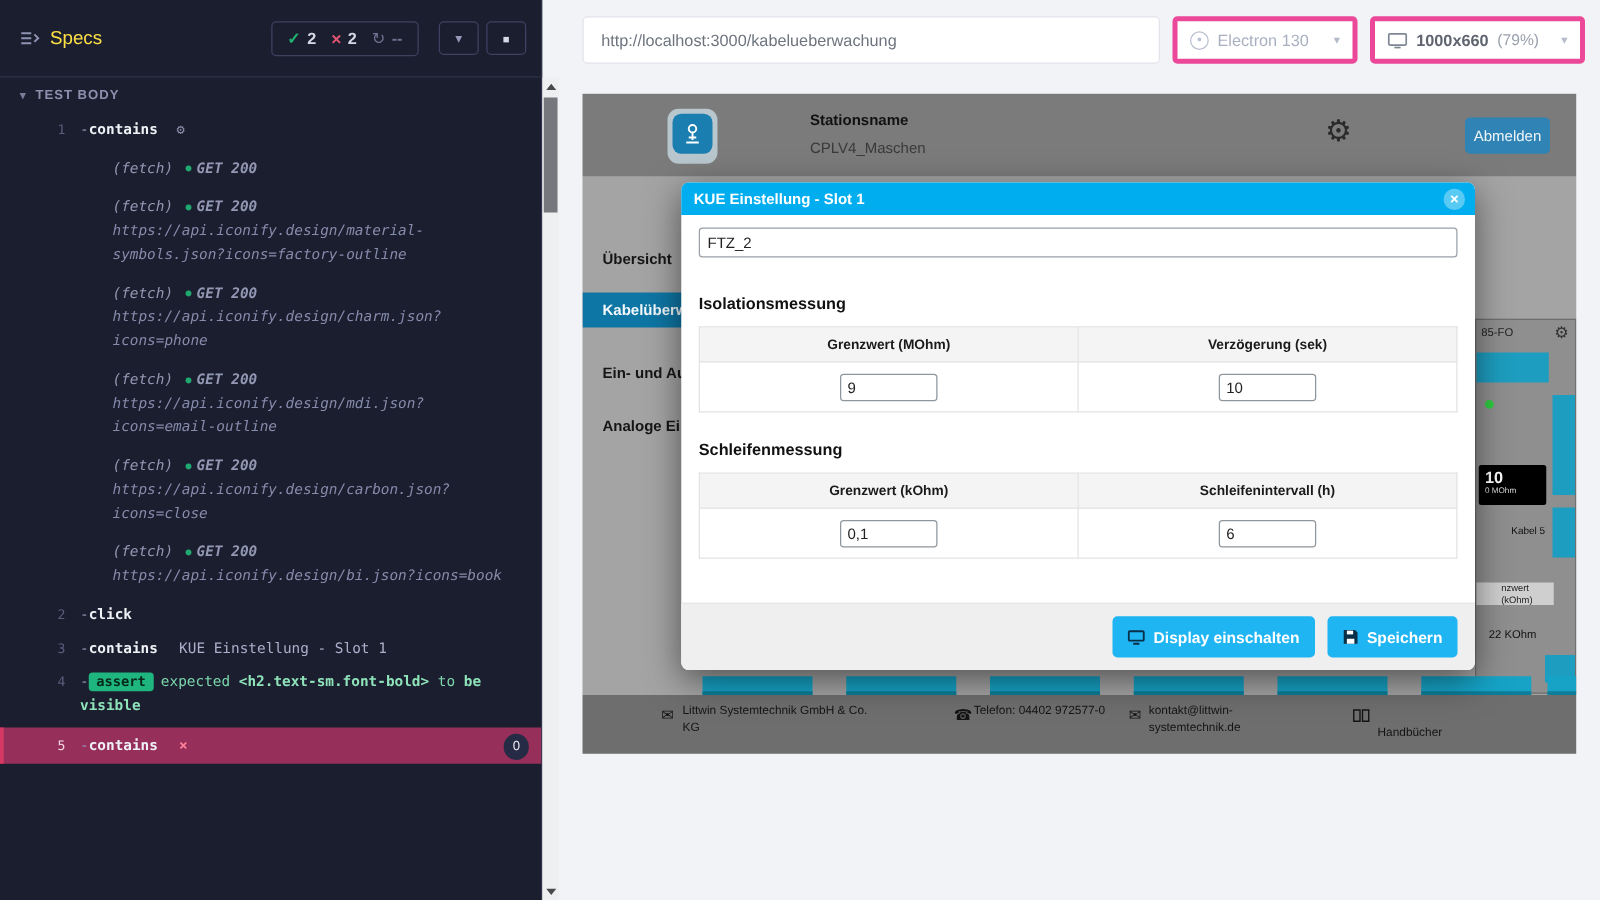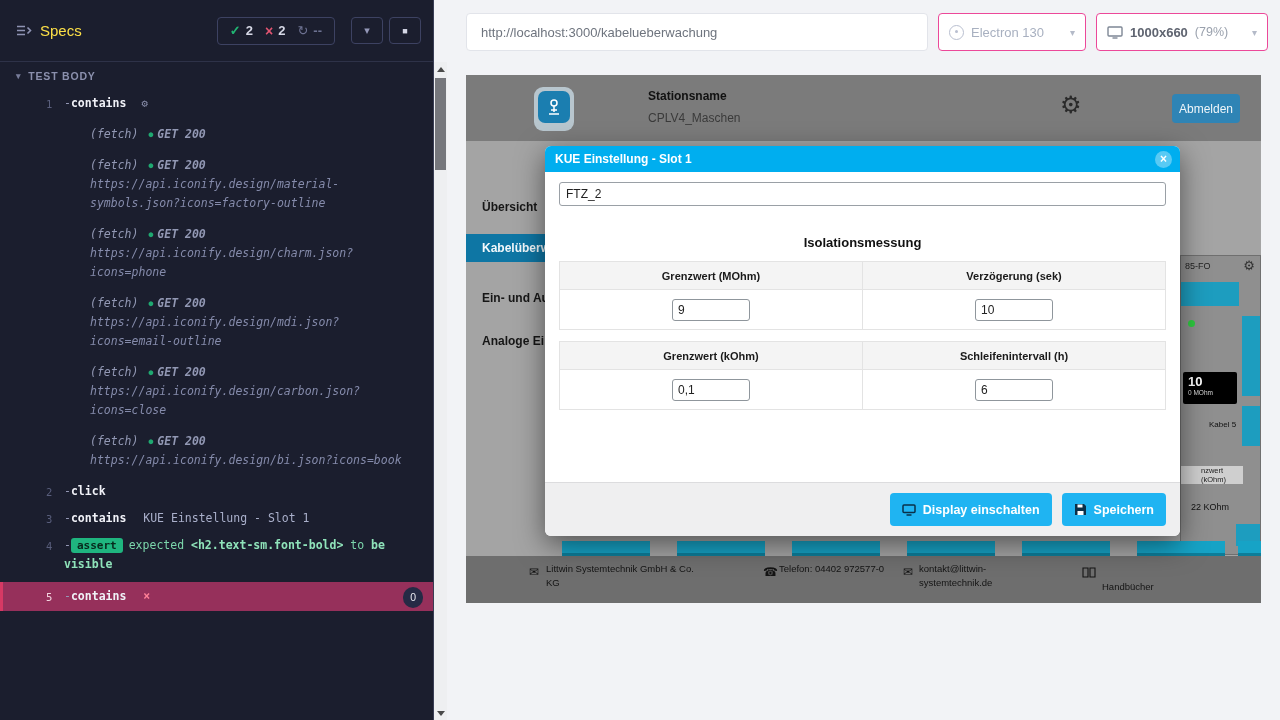--- a/index.html
+++ b/index.html
@@ -67,21 +67,21 @@
   .vscroll { position:absolute; left:0; top:62px; width:13px; height:658px; background:#eeeff1; }
   .vs-arrow { position:absolute; left:0; width:13px; height:14px; display:flex; align-items:center; justify-content:center; }
   .vs-up { top:0; } .vs-down { bottom:0; }
   .tri-up { width:0; height:0; border-left:4px solid transparent; border-right:4px solid transparent; border-bottom:5px solid #4a4a4a; }
   .tri-down { width:0; height:0; border-left:4px solid transparent; border-right:4px solid transparent; border-top:5px solid #4a4a4a; }
   .vs-thumb { position:absolute; left:1px; top:16px; width:11px; height:92px; background:#76777c; }
 
   .url-box { position:absolute; left:32px; top:13px; width:462px; height:38px; background:#fff;
              border:1px solid #e2e4ea; border-radius:4px; font-size:13px; color:#6e747e;
              padding:0 14px; font-family:"Liberation Sans", sans-serif; }
-  .sel-box { position:absolute; top:13px; height:38px; background:#fff; border:1px solid #ec4899;
+  .sel-box { position:absolute; top:13px; height:38px; background:#fff; border:4px solid #ec4899;
              border-radius:4px; display:flex; align-items:center; padding:0 10px; gap:7px; cursor:pointer; }
   .sel-browser { left:504px; width:148px; }
   .sel-viewport { left:662px; width:172px; }
   .browser-label { font-size:13px; color:#a8b0c0; }
   .vp-label { font-size:13px; color:#5f6470; font-weight:bold; }
   .vp-zoom { font-size:12.5px; color:#9aa1ad; }
   .sel-chev { margin-left:auto; color:#b4bac8; font-size:10px; }
   .e-circle { width:15px; height:15px; border:1.5px solid #b9bfd0; border-radius:50%; position:relative; }
   .e-circle::after { content:""; position:absolute; left:4.5px; top:4.5px; width:3px; height:3px;
                      background:#b9bfd0; border-radius:50%; }
@@ -135,21 +135,21 @@
   .modal-header { height:26px; background:#00aeef; border-radius:6px 6px 0 0; display:flex;
                   align-items:center; padding:0 8px 0 10px; }
   .modal-title { color:#fff; font-size:12px; font-weight:bold; }
   .modal-close { margin-left:auto; width:17px; height:17px; border-radius:50%;
                  background:rgba(255,255,255,.35); color:#fff; font-size:12px; font-weight:bold;
                  display:flex; align-items:center; justify-content:center; cursor:pointer; }
   .modal-body { padding:10px 14px 0; }
   .field-label { font-size:12px; font-weight:bold; color:#111; margin:4px 0 6px -6px; }
   .field-input { width:100%; height:24px; border:1px solid #9aa0a6; border-radius:3px;
                  font-size:12px; padding:0 6px; color:#222; font-family:"Liberation Sans", sans-serif; }
-  .sec-title { text-align:center; font-size:13px; font-weight:bold; color:#111; margin-top:29px; }
+  .sec-title { font-size:13px; font-weight:bold; color:#111; margin-top:29px; }
   .mtable { width:100%; border-collapse:collapse; margin-top:11px; }
   .mtable th { border:1px solid #e3e3e3; background:#f4f4f4; height:28px; font-size:11px;
                font-weight:bold; color:#1a1a1a; }
   .mtable td { border:1px solid #e3e3e3; height:40px; text-align:center; }
   .cell-input { width:78px; height:22px; border:1px solid #8f969c; border-radius:3px;
                 font-size:12px; padding:0 5px; color:#222; font-family:"Liberation Sans", sans-serif; }
   .modal-footer { position:absolute; left:0; bottom:0; width:100%; height:54px; background:#efeff0;
                   border-top:1px solid #dcdcde; border-radius:0 0 6px 6px; display:flex;
                   align-items:center; justify-content:flex-end; gap:10px; padding-right:14px; }
   .m-btn { background:#1fb4f2; border:none; border-radius:4px; height:33px; padding:0 12px;
@@ -370,20 +370,21 @@
             <th style="width:50%;">Grenzwert (MOhm)</th>
             <th style="width:50%;">Verzögerung (sek)</th>
           </tr>
           <tr>
             <td><input class="cell-input" value="9" style=""></td>
             <td><input class="cell-input" value="10" style=""></td>
           </tr>
         </tbody>
           </table>
 
+        <div class="sec-title" style="margin-top:22px;">Schleifenmessung</div>
         <table class="mtable">
           <tbody>
               <tr>
             <th style="width:50%;">Grenzwert (kOhm)</th>
             <th style="width:50%;">Schleifenintervall (h)</th>
           </tr>
           <tr>
             <td><input class="cell-input" value="0,1" style=""></td>
             <td><input class="cell-input" value="6" style=""></td>
           </tr>

